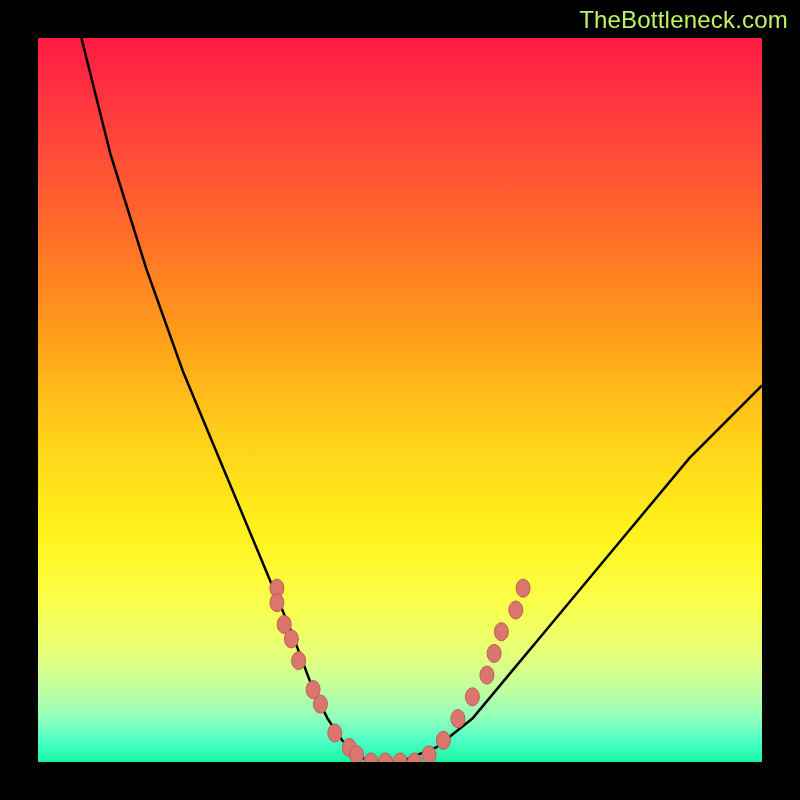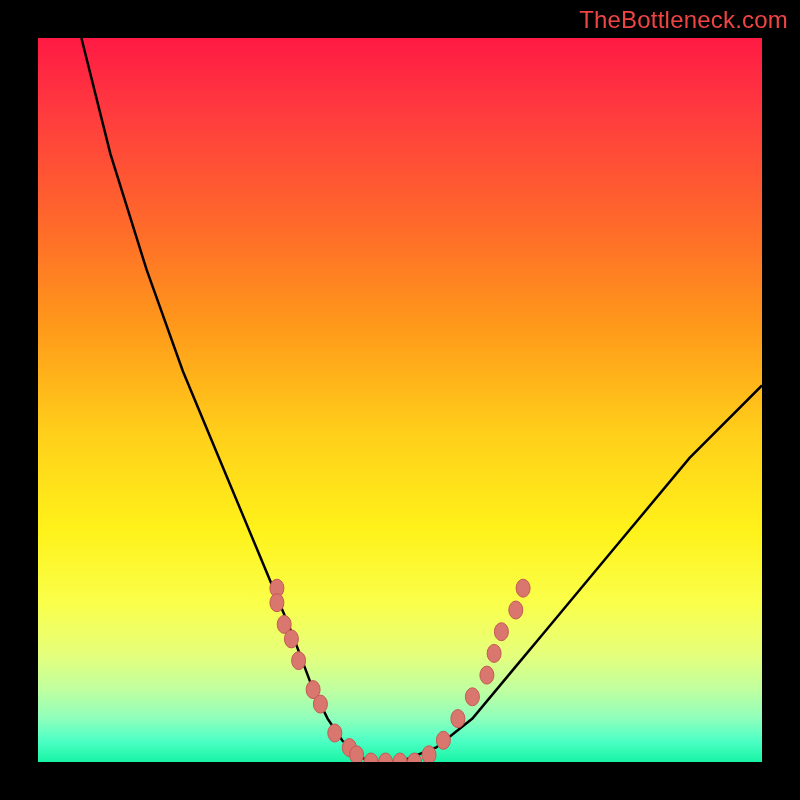--- a/index.html
+++ b/index.html
@@ -14,21 +14,21 @@
   .frame {
     position: relative;
     width: 800px;
     height: 800px;
     background: #000;
   }
   .attribution {
     position: absolute;
     top: 6px;
     right: 12px;
-    color: #ef4444;
+    color: #bef264;
     font-size: 24px;
     font-weight: 500;
     letter-spacing: 0.2px;
   }
   .plot-area {
     position: absolute;
     left: 38px;
     top: 38px;
     width: 724px;
     height: 724px;

